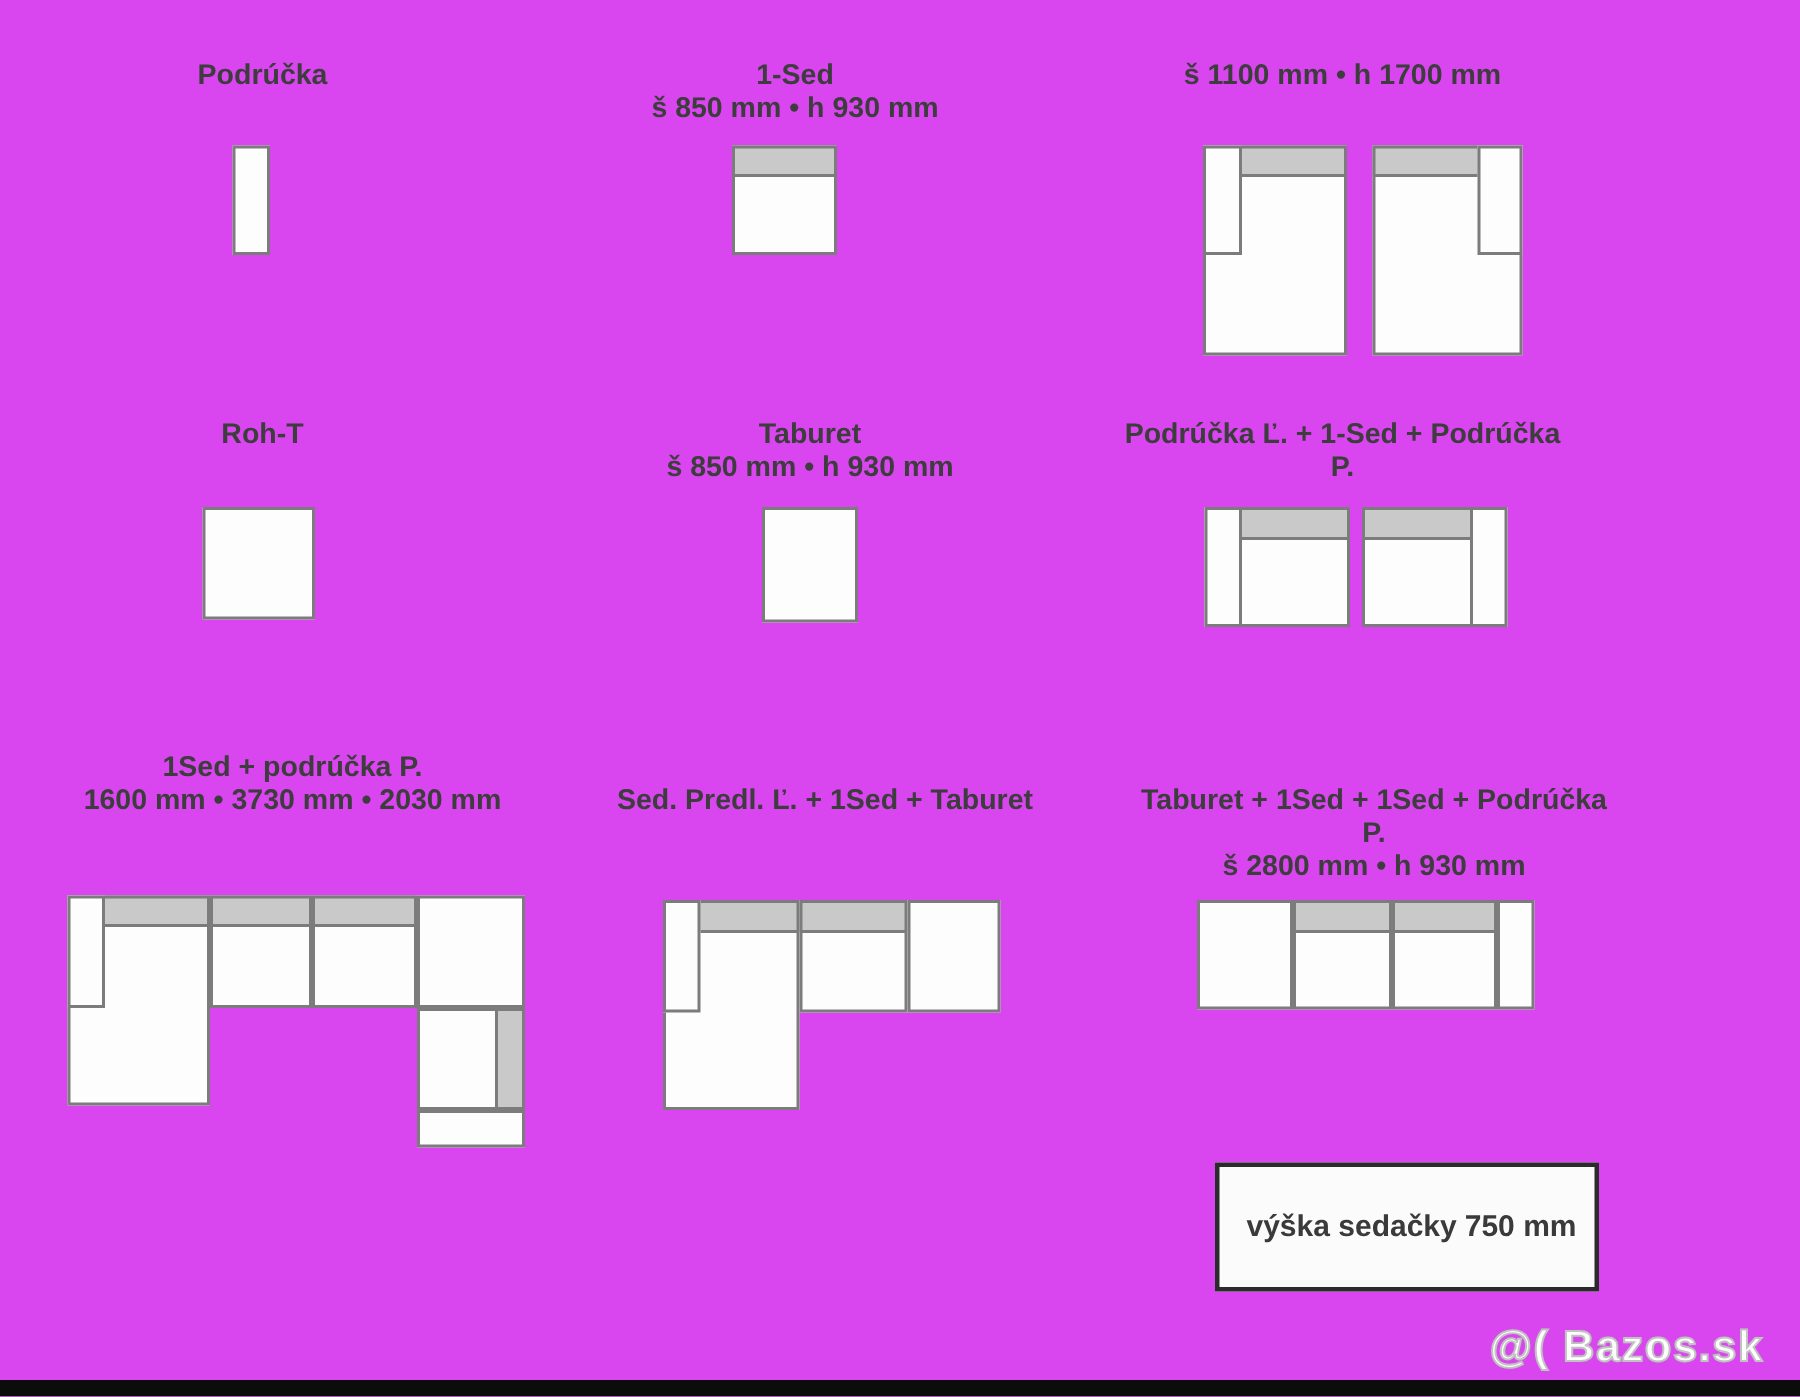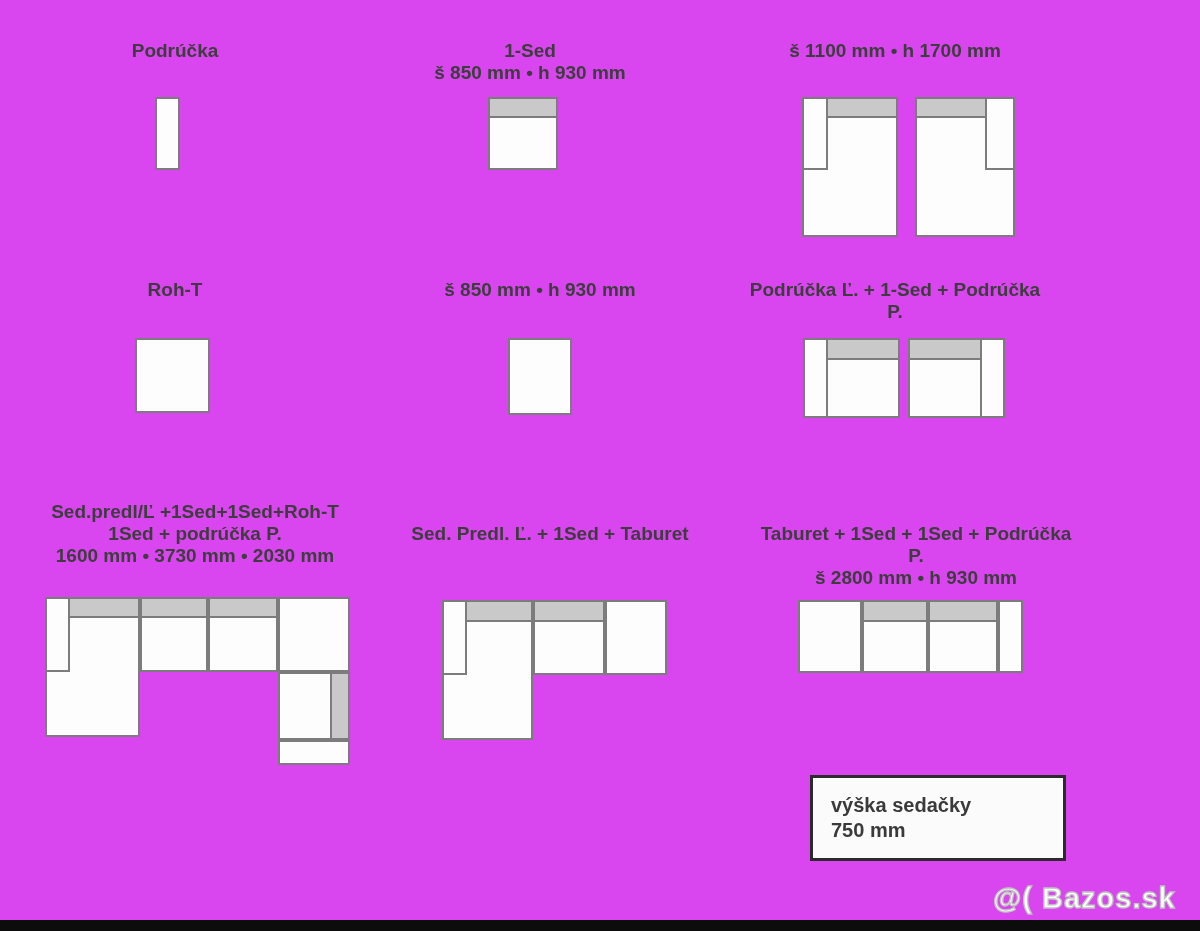--- a/index.html
+++ b/index.html
@@ -30,21 +30,21 @@
     left:810px; top:775px;
     width:256px; height:86px;
     box-sizing:border-box;
     border:3px solid #2b2b2b;
     background:#fcfbfb;
     padding:5px 12px 5px 18px;
     display:flex; flex-direction:column; justify-content:center;
   }
   .legend-row {
     display:flex; justify-content:space-between;
-    font-size:20px; font-weight:700; line-height:25px; color:#3a3a3a;flex-direction:column;
+    font-size:20px; font-weight:700; line-height:25px; color:#3a3a3a;
   }
   .watermark {
     position:absolute;
     left:993px; top:882px;
     width:205px;
     font-size:29px; font-weight:700; letter-spacing:1px;
     color:#fefefe;
     -webkit-text-stroke:1.3px #c2c2c2;
     text-shadow:0 0 2px rgba(170,170,170,0.45);
     white-space:nowrap;
@@ -93,20 +93,21 @@
 
   <div>
     <div class="cap" style="left:55px;top:279px;width:240px">
       <div>Roh-T</div>
     </div>
     <div class="sh" style="left:135px;top:338px;width:75px;height:75px"></div>
   </div>
 
   <div>
     <div class="cap" style="left:420px;top:279px;width:240px">
+      <div>Taburet</div>
       <div>š 850 mm • h 930 mm</div>
     </div>
     <div class="sh" style="left:508px;top:338px;width:64px;height:77px"></div>
   </div>
 
   <div>
     <div class="cap" style="left:740px;top:279px;width:310px">
       <div>Podrúčka Ľ. + 1-Sed + Podrúčka P.</div>
     </div>
 
@@ -114,21 +115,20 @@
     <div class="sh gray" style="left:826px;top:338px;width:74px;height:22px"></div>
     <div class="sh" style="left:803px;top:338px;width:25px;height:80px"></div>
 
     <div class="sh" style="left:908px;top:338px;width:97px;height:80px"></div>
     <div class="sh gray" style="left:908px;top:338px;width:74px;height:22px"></div>
     <div class="sh" style="left:980px;top:338px;width:25px;height:80px"></div>
   </div>
 
   <div>
     <div class="cap" style="left:40px;top:501px;width:310px">
-      <div>Sed.predl/Ľ +1Sed+1Sed+Roh-T</div>
       <div>1Sed + podrúčka P.</div>
       <div>1600 mm • 3730 mm • 2030 mm</div>
     </div>
     <div class="sh" style="left:45px;top:597px;width:95px;height:140px"></div>
     <div class="sh gray" style="left:68px;top:597px;width:72px;height:21px"></div>
     <div class="sh" style="left:45px;top:597px;width:25px;height:75px"></div>
     <div class="sh" style="left:140px;top:597px;width:68px;height:75px"></div>
     <div class="sh gray" style="left:140px;top:597px;width:68px;height:21px"></div>
     <div class="sh" style="left:208px;top:597px;width:70px;height:75px"></div>
     <div class="sh gray" style="left:208px;top:597px;width:70px;height:21px"></div>

